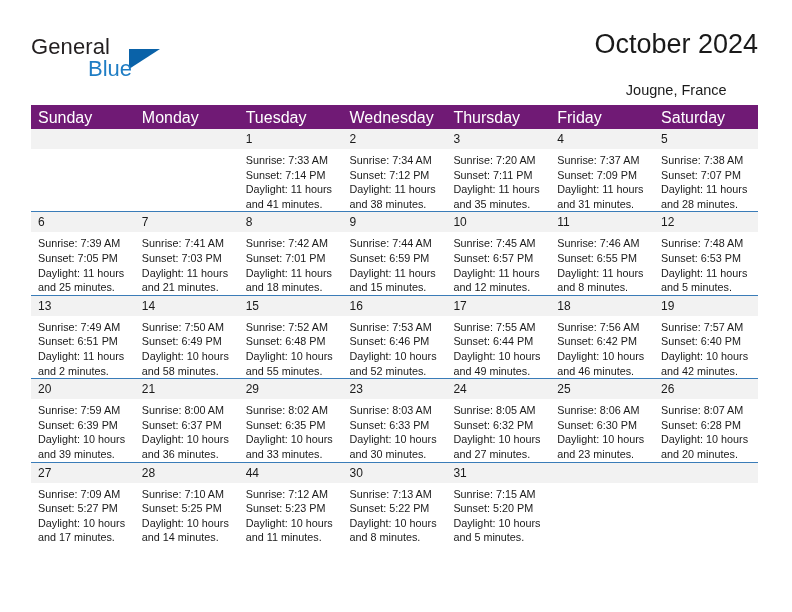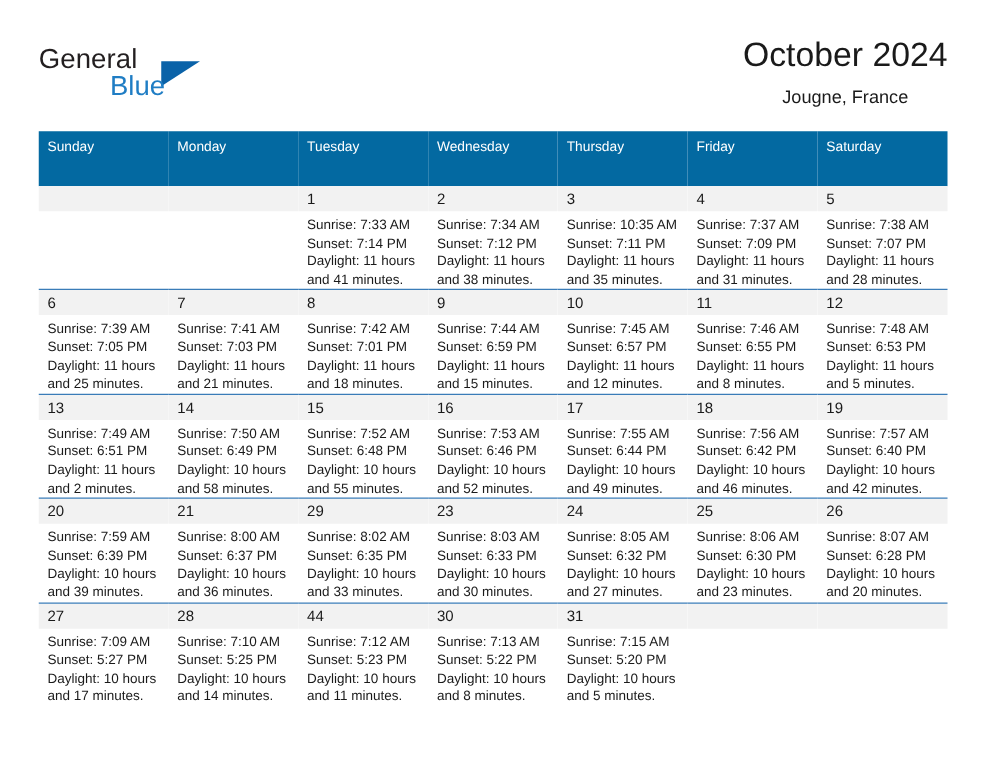--- a/index.html
+++ b/index.html
@@ -73,40 +73,40 @@
   .cal-title {
     font-size: 27px;
     color: #1a1a1a;
     line-height: 32px;
     white-space: nowrap;
   }
   .cal-subtitle {
     font-size: 14.5px;
     color: #1a1a1a;
     line-height: 20px;
-    margin-top: 8px;
+    margin-top: 20px;
     white-space: nowrap;
   }
 
   
   .calendar {
     position: absolute;
     left: 31px;
     top: 105px;
     width: 727px;
     border-collapse: collapse;
     table-layout: fixed;
   }
   .calendar th {
-    background: #0369a1;
+    background: #701a75;
     color: #ffffff;
-    font-size: 11px;
+    font-size: 16px;
     font-weight: normal;
     text-align: left;
-    padding: 6px 0 24px 7px;
+    padding: 6px 0 4px 7px;
     height: 10px;
     line-height: 14px;
   }
   .calendar td {
     vertical-align: top;
     padding: 0;
     border-top: 1px solid #3a7cb8;
     height: 80px;
     background: #ffffff;
   }
@@ -188,21 +188,21 @@
             <div class="cell-info">
               <div>Sunrise: 7:34 AM</div>
               <div>Sunset: 7:12 PM</div>
               <div>Daylight: 11 hours</div>
               <div>and 38 minutes.</div>
             </div>
           </td>
           <td>
             <div class="daynum">3</div>
             <div class="cell-info">
-              <div>Sunrise: 10:35 AM</div>
+              <div>Sunrise: 7:20 AM</div>
               <div>Sunset: 7:11 PM</div>
               <div>Daylight: 11 hours</div>
               <div>and 35 minutes.</div>
             </div>
           </td>
           <td>
             <div class="daynum">4</div>
             <div class="cell-info">
               <div>Sunrise: 7:37 AM</div>
               <div>Sunset: 7:09 PM</div>

